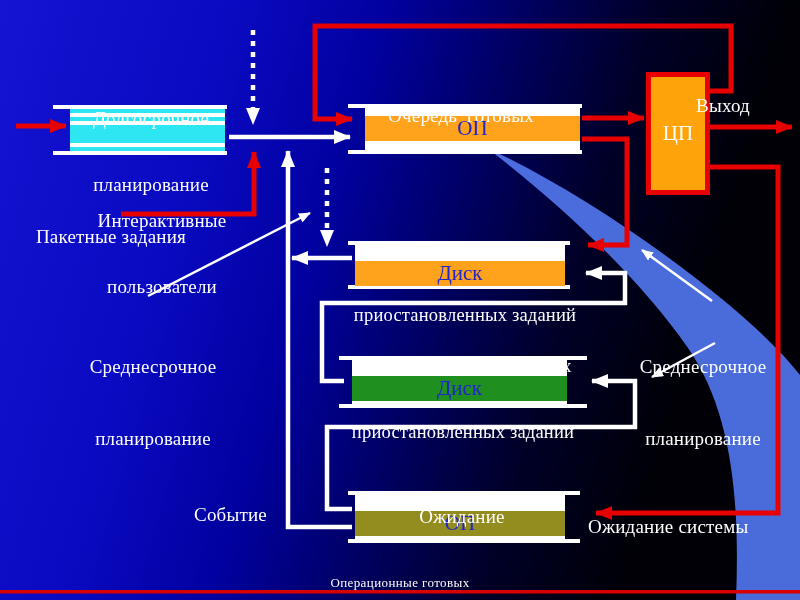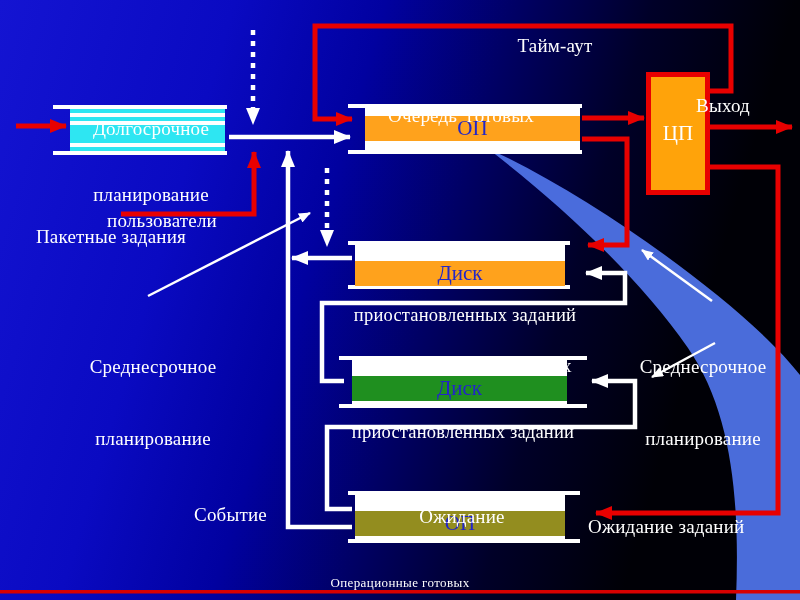--- a/index.html
+++ b/index.html
@@ -28,21 +28,21 @@
 
   
   .cpu{position:absolute;z-index:2;left:646px;top:72px;width:64px;height:123px;
     box-sizing:border-box;border:5px solid #e80000;
     display:flex;align-items:center;justify-content:center;
     color:#fff;font-size:21px;}
 
   
   .lbl{position:absolute;z-index:3;color:#fff;font-size:19px;line-height:22px;
     text-align:center;white-space:pre;letter-spacing:.2px;}
-  #l-longterm{left:61px;top:74px;width:180px;}
+  #l-longterm{left:61px;top:64px;width:180px;}
   #l-readyq{left:361px;top:61px;width:200px;}
   #l-timeout{left:500px;top:35px;width:110px;}
   #l-exit{left:682px;top:95px;width:82px;}
   #l-users{left:72px;top:166px;width:180px;}
   #l-batch{left:21px;top:226px;width:180px;text-align:center;}
   #l-readysus{left:345px;top:194px;width:240px;font-size:18.5px;}
   #l-medleft{left:63px;top:307px;width:180px;line-height:24px;}
   #l-blocksus{left:333px;top:311px;width:260px;font-size:18.5px;}
   #l-medright{left:613px;top:307px;width:180px;line-height:24px;}
   #l-blockedq{left:336px;top:437px;width:252px;line-height:32px;}
@@ -138,23 +138,23 @@
     <span>ЦП</span>
   </div>
 
   <div class="lbl" id="l-longterm">
     <div>Долгосрочное</div>
     <div>планирование</div>
   </div>
   <div class="lbl" id="l-readyq">
     <div>Очередь  готовых</div>
   </div>
-  <div class="lbl" id="l-timeout">Тайм-аут</div>
   <div class="lbl" id="l-exit">Выход</div>
   <div class="lbl" id="l-users">
+    <div>Интерактивные</div>
     <div>пользователи</div>
   </div>
   <div class="lbl" id="l-batch">Пакетные задания</div>
   <div class="lbl" id="l-readysus">
     <div>Очередь готовых</div>
     <div>приостановленных заданий</div>
   </div>
   <div class="lbl" id="l-medleft">
     <div>Среднесрочное</div>
     <div>планирование</div>
@@ -165,21 +165,21 @@
   </div>
   <div class="lbl" id="l-medright">
     <div>Среднесрочное</div>
     <div>планирование</div>
   </div>
   <div class="lbl" id="l-blockedq">
     <div>Ожидание</div>
     <div>заблокированных  заданий</div>
   </div>
   <div class="lbl" id="l-event">Событие</div>
-  <div class="lbl" id="l-wait">Ожидание заданий</div>
+  <div class="lbl" id="l-wait">Ожидание системы</div>
   <div class="lbl" id="l-footer">Операционные готовых</div>
 
   <svg class="wires" viewBox="0 0 800 600">
     <defs>
       <marker id="mR" markerWidth="18" markerHeight="14" refX="16" refY="7" orient="auto" markerUnits="userSpaceOnUse">
         <path d="M0,0 L17,7 L0,14 Z" fill="#e80000"></path>
       </marker>
       <marker id="mW" markerWidth="18" markerHeight="14" refX="16" refY="7" orient="auto" markerUnits="userSpaceOnUse">
         <path d="M0,0 L17,7 L0,14 Z" fill="#ffffff"></path>
       </marker>

